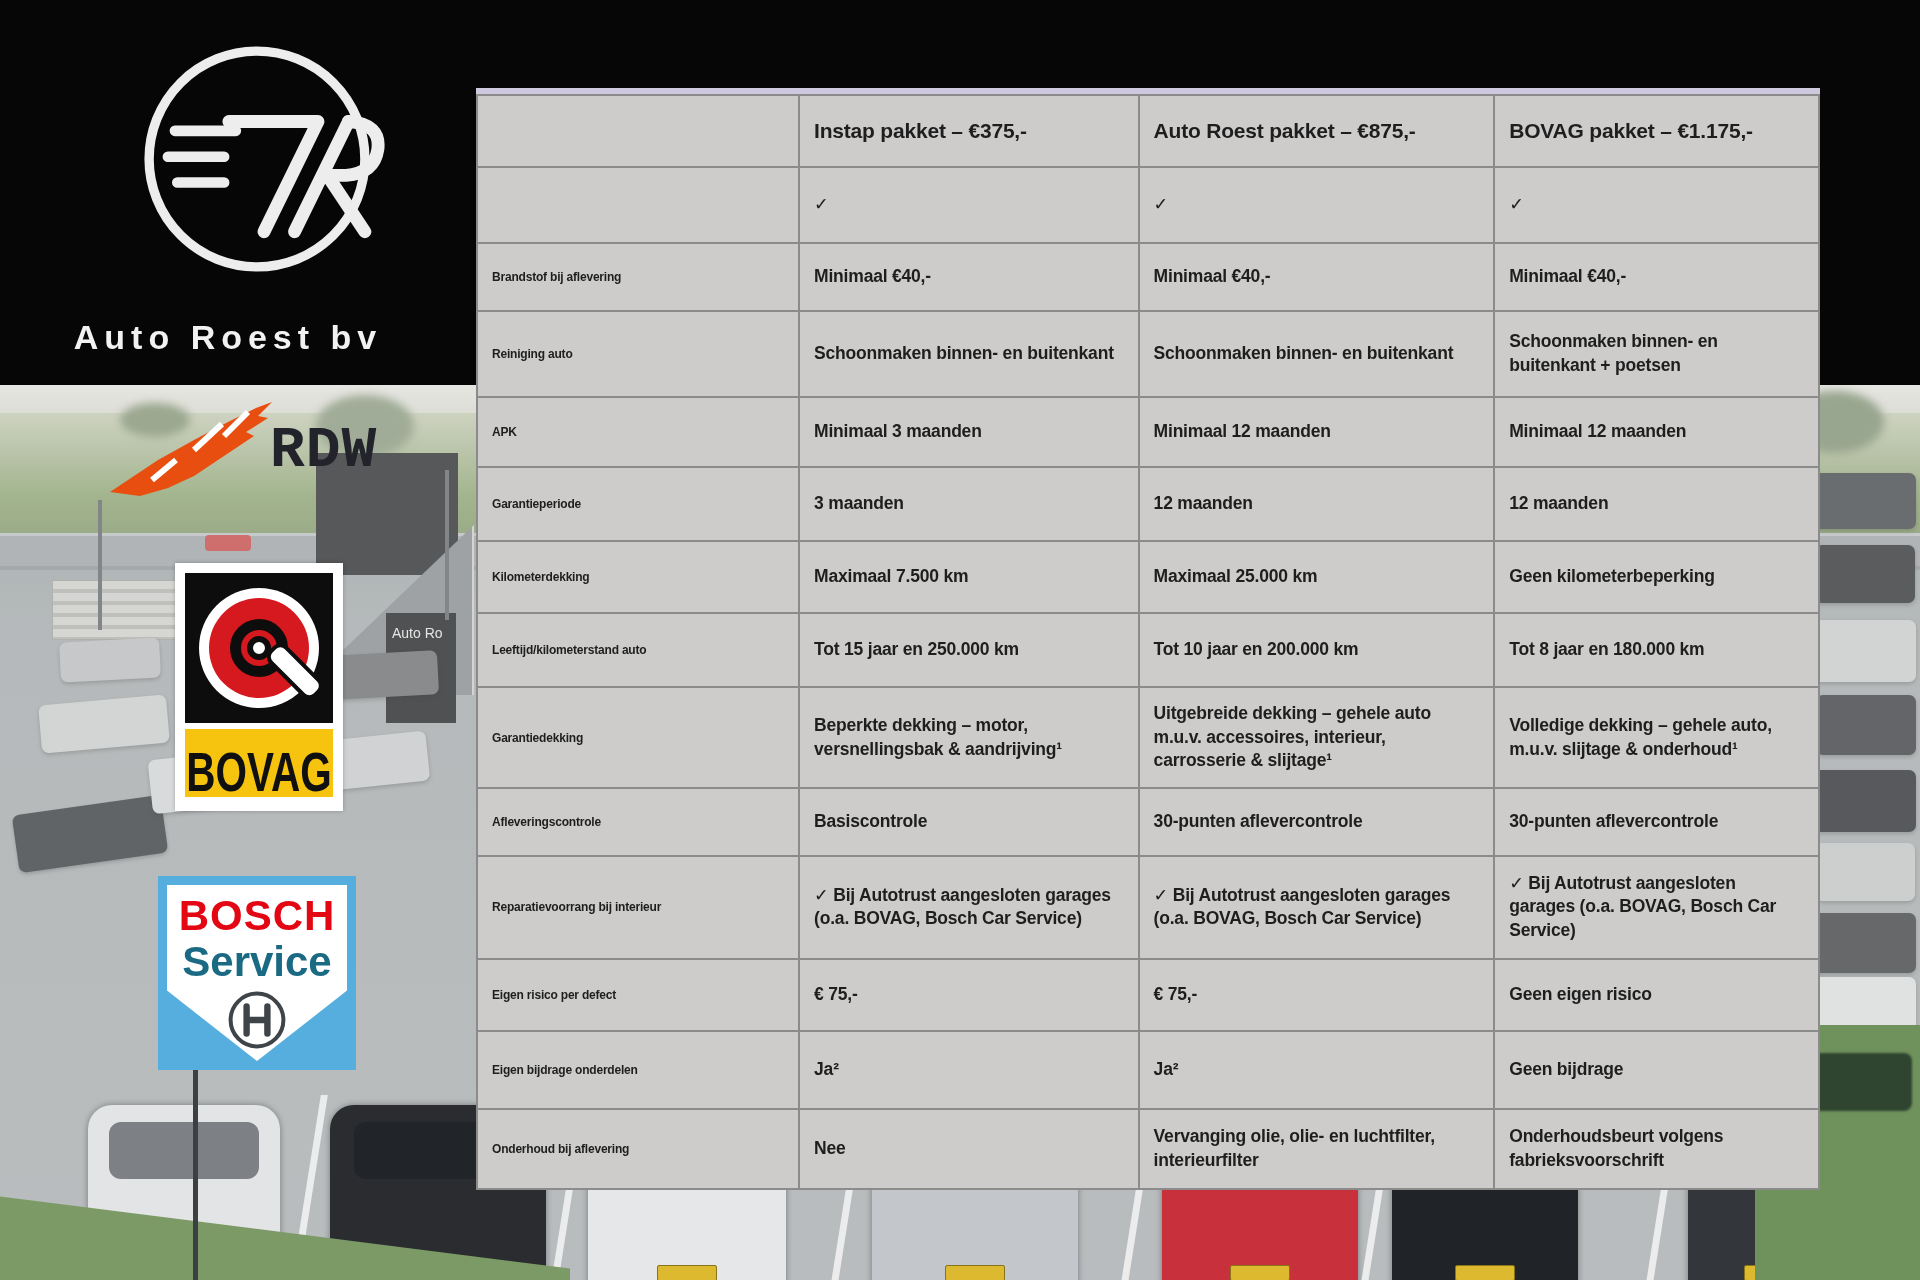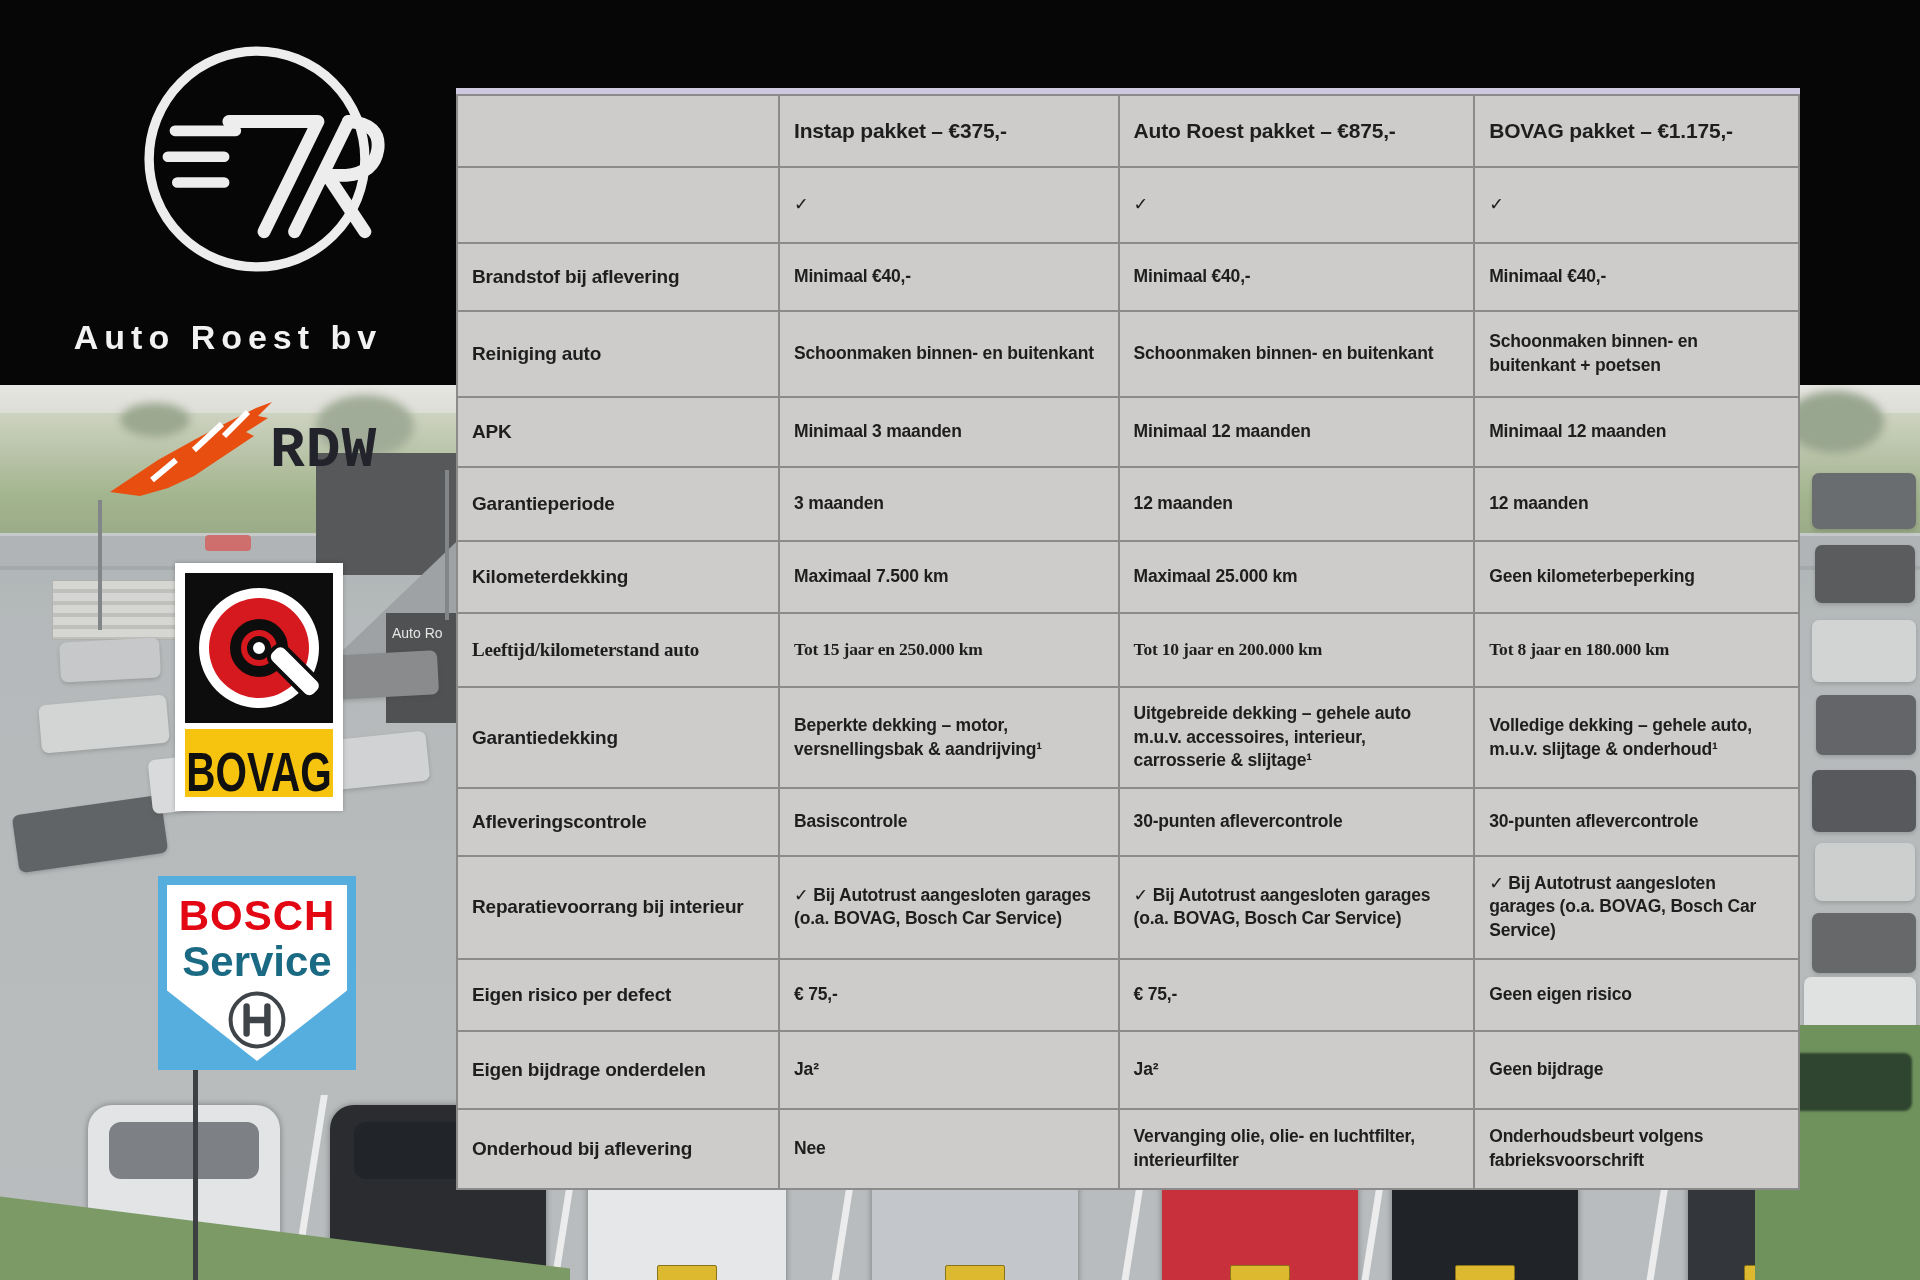--- a/index.html
+++ b/index.html
@@ -72,27 +72,27 @@
   .bosch{position:absolute;left:158px;top:876px;width:198px;height:194px;background:var(--bosch-blue);}
   .bosch-shield{position:absolute;left:9px;top:9px;width:180px;height:176px;background:#fff;
                 clip-path:polygon(0 0,100% 0,100% 60%,50% 100%,0 60%);}
   .bosch-line1{position:absolute;left:0;top:16px;width:100%;text-align:center;color:var(--bosch-red);
                font-size:42px;font-weight:900;letter-spacing:1px;}
   .bosch-line2{position:absolute;left:0;top:62px;width:100%;text-align:center;color:var(--bosch-teal);
                font-size:42px;font-weight:bold;}
   .bosch-emblem{position:absolute;left:50%;top:112px;transform:translateX(-50%);}
 
   
-  .table-wrap{position:absolute;left:456px;top:88px;width:1344px;height:1096px;
+  .table-wrap{position:absolute;left:476px;top:88px;width:1344px;height:1096px;
               border-top:6px solid var(--accent-lavender);}
   table.pakket{border-collapse:collapse;table-layout:fixed;width:100%;height:100%;}
   table.pakket th,table.pakket td{border:2px solid var(--cell-border);background:var(--cell-bg);
       color:var(--cell-text);font-weight:bold;vertical-align:middle;text-align:left;padding:4px 14px;}
   table.pakket thead th{font-size:21px;letter-spacing:-.2px;}
-  table.pakket tbody th{font-size:19px;letter-spacing:-.2px;}
+  table.pakket tbody th{font-size:12px;letter-spacing:-.2px;}
   table.pakket td{font-size:17.5px;line-height:1.35;letter-spacing:-.2px;}
 </style>
 </head>
 <body>
 
 <div class="stage">
 
   <div class="photo">
     <div class="field"></div>
     <div class="treeline"></div>
@@ -261,21 +261,21 @@
             <td>3 maanden</td>
             <td>12 maanden</td>
             <td>12 maanden</td>
           </tr>
           <tr style="height: 70px;">
             <th>Kilometerdekking</th>
             <td>Maximaal 7.500 km</td>
             <td>Maximaal 25.000 km</td>
             <td>Geen kilometerbeperking</td>
           </tr>
-          <tr style="height: 72px; font-family: Liberation Serif, serif;">
+          <tr style="height: 72px;">
             <th>Leeftijd/kilometerstand auto</th>
             <td>Tot 15 jaar en 250.000 km</td>
             <td>Tot 10 jaar en 200.000 km</td>
             <td>Tot 8 jaar en 180.000 km</td>
           </tr>
           <tr style="height: 98px;">
             <th>Garantiedekking</th>
             <td>Beperkte dekking – motor, versnellingsbak &amp; aandrijving¹</td>
             <td>Uitgebreide dekking – gehele auto m.u.v. accessoires, interieur, carrosserie &amp; slijtage¹</td>
             <td>Volledige dekking – gehele auto, m.u.v. slijtage &amp; onderhoud¹</td>

